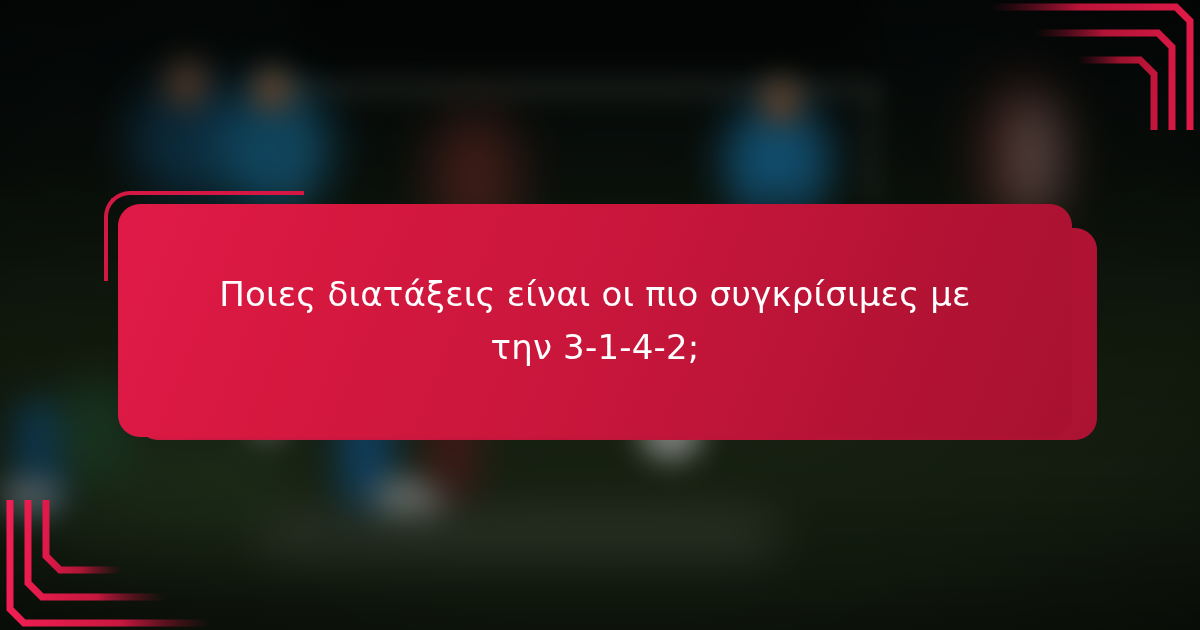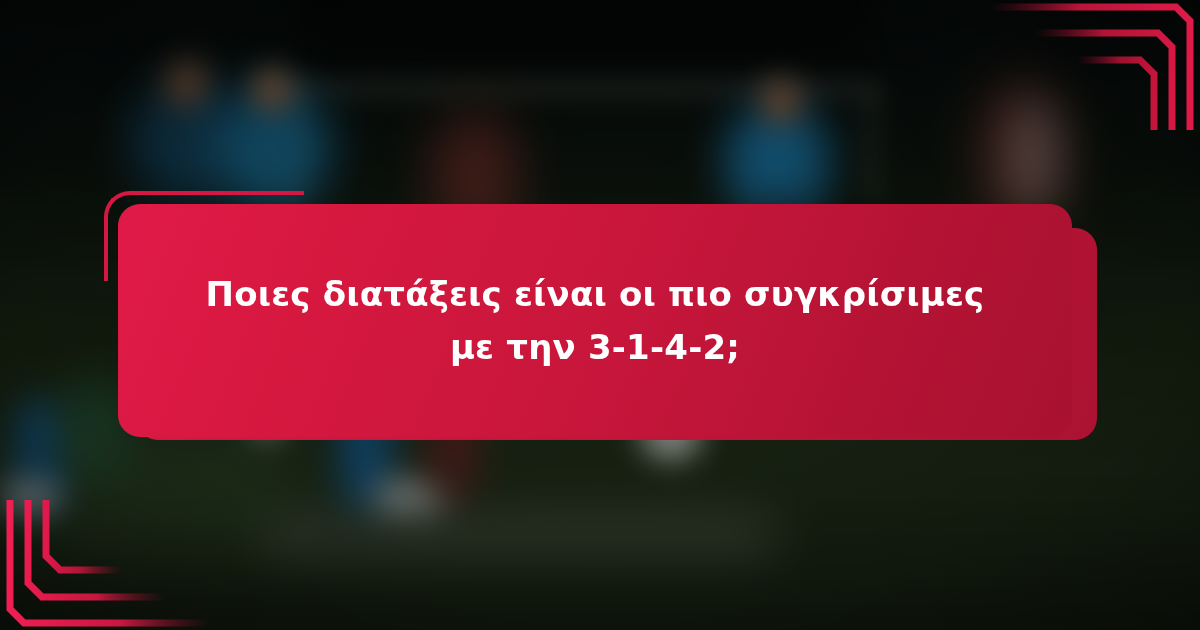--- a/index.html
+++ b/index.html
@@ -240,21 +240,21 @@
     padding: 0 58px;
   }
 
   .card-title {
     margin: 16px;
     width: 100%;
     text-align: center;
     color: #ffffff;
     font-family: "DejaVu Sans", "Liberation Sans", sans-serif;
     font-size: 34px;
-    font-weight: 700;
+    font-weight: 400;
     line-height: 1.55;
     letter-spacing: 0.2px;
     text-rendering: optimizeLegibility;
   }
 </style>
 </head>
 <body>
 
 <div class="stage">
 

